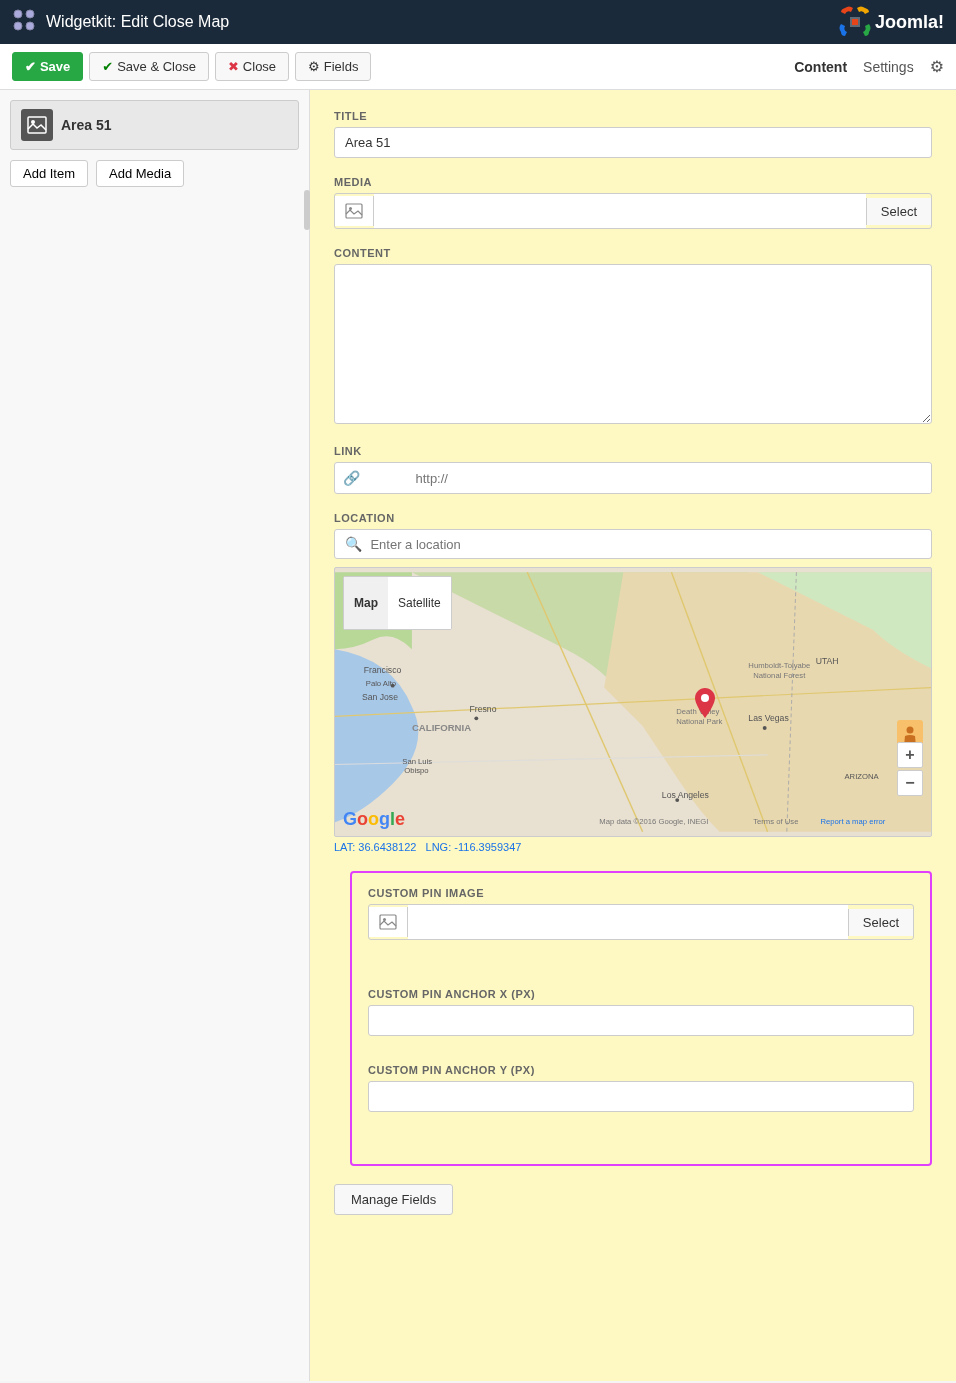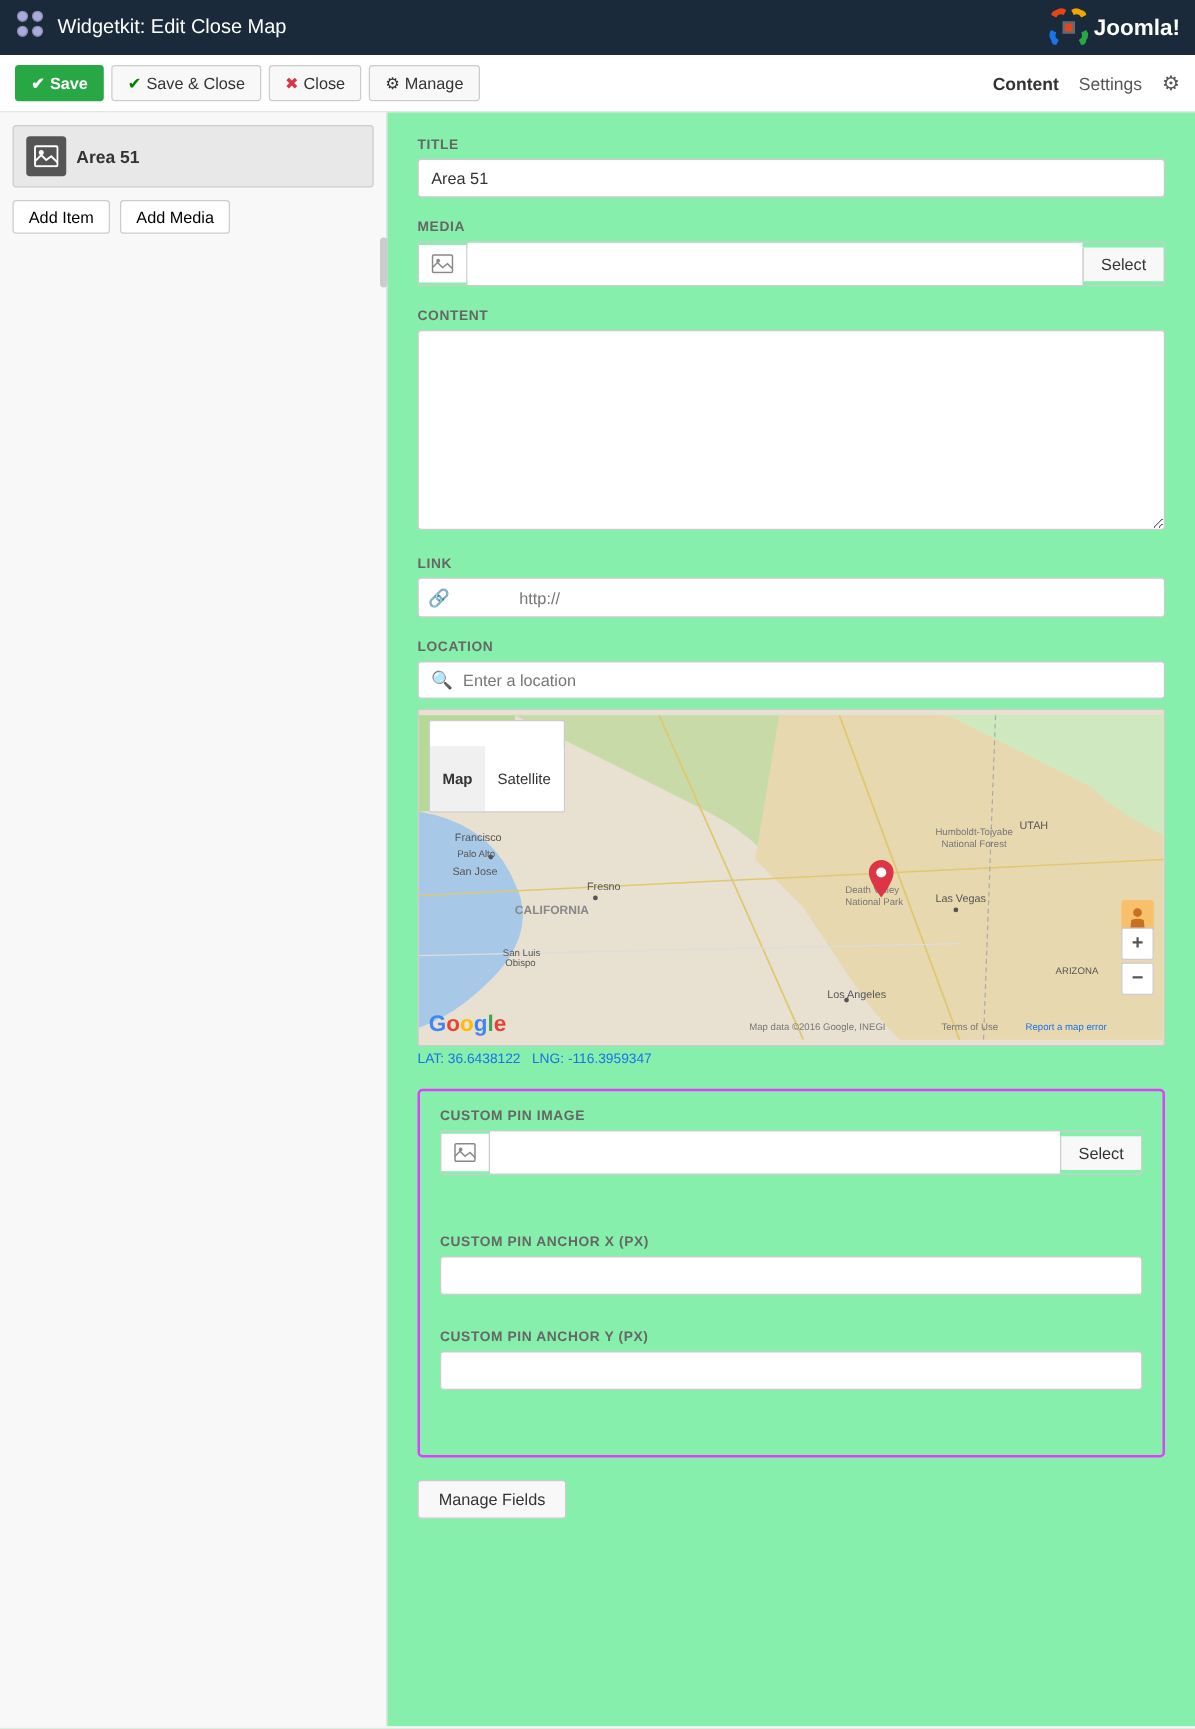--- a/index.html
+++ b/index.html
@@ -67,21 +67,21 @@
       color: #fff; font-size: 16px;
     }
     .sidebar-item-label { font-size: 14px; font-weight: bold; }
     .sidebar-buttons { display: flex; gap: 8px; }
     .sidebar-btn { padding: 5px 12px; border: 1px solid #ccc; border-radius: 3px; background: #fff; cursor: pointer; font-size: 13px; }
 
     
     .content-panel {
       flex: 1;
       padding: 20px 24px;
-      background: #86efac;
+      background: #fef9c3;
     }
     .field-group { margin-bottom: 18px; }
     .field-label {
       font-size: 11px;
       font-weight: bold;
       color: #666;
       letter-spacing: 0.5px;
       margin-bottom: 5px;
       text-transform: uppercase;
     }
@@ -191,21 +191,20 @@
       overflow: hidden;
       border: 1px solid #ccc;
       z-index: 10;
     }
     .map-tab {
       padding: 19px 10px;
       font-size: 12px;
       cursor: pointer;
       background: #fff;
       color: #333;
-      margin-top: 20px;
     }
     .map-tab.active { background: #f0f0f0; font-weight: bold; }
     .map-controls {
       position: absolute;
       right: 8px;
       bottom: 40px;
       display: flex;
       flex-direction: column;
       gap: 2px;
       z-index: 10;
@@ -239,20 +238,21 @@
     }
     .map-coords { font-size: 11px; color: #555; margin-top: 4px; }
     .map-coords span { color: #1a73e8; }
 
     
     .custom-pin-section {
       border: 2px solid #e040fb;
       border-radius: 4px;
       padding: 14px 16px;
       margin-bottom: 18px;
+      margin-left: 16px;
     }
 
     
     .manage-fields-btn {
       padding: 7px 16px;
       border: 1px solid #ccc;
       border-radius: 3px;
       background: #f8f8f8;
       cursor: pointer;
       font-size: 13px;
@@ -297,21 +297,21 @@
   <button class="btn btn-save-close">
     <span style="color:green;">✔</span>
     <span>Save &amp; Close</span>
   </button>
   <button class="btn btn-close-x">
     <span style="color:#dc3545;">✖</span>
     <span>Close</span>
   </button>
   <button class="btn btn-options">
     <span>⚙</span>
-    <span>Manage</span>
+    <span>Fields</span>
   </button>
   <div class="toolbar-right">
     <a class="tab-link active">Content</a>
     <a class="tab-link">Settings</a>
     <span class="gear-icon">⚙</span>
   </div>
 </div>
 
 <div class="main-layout" style="position:relative;">
 

